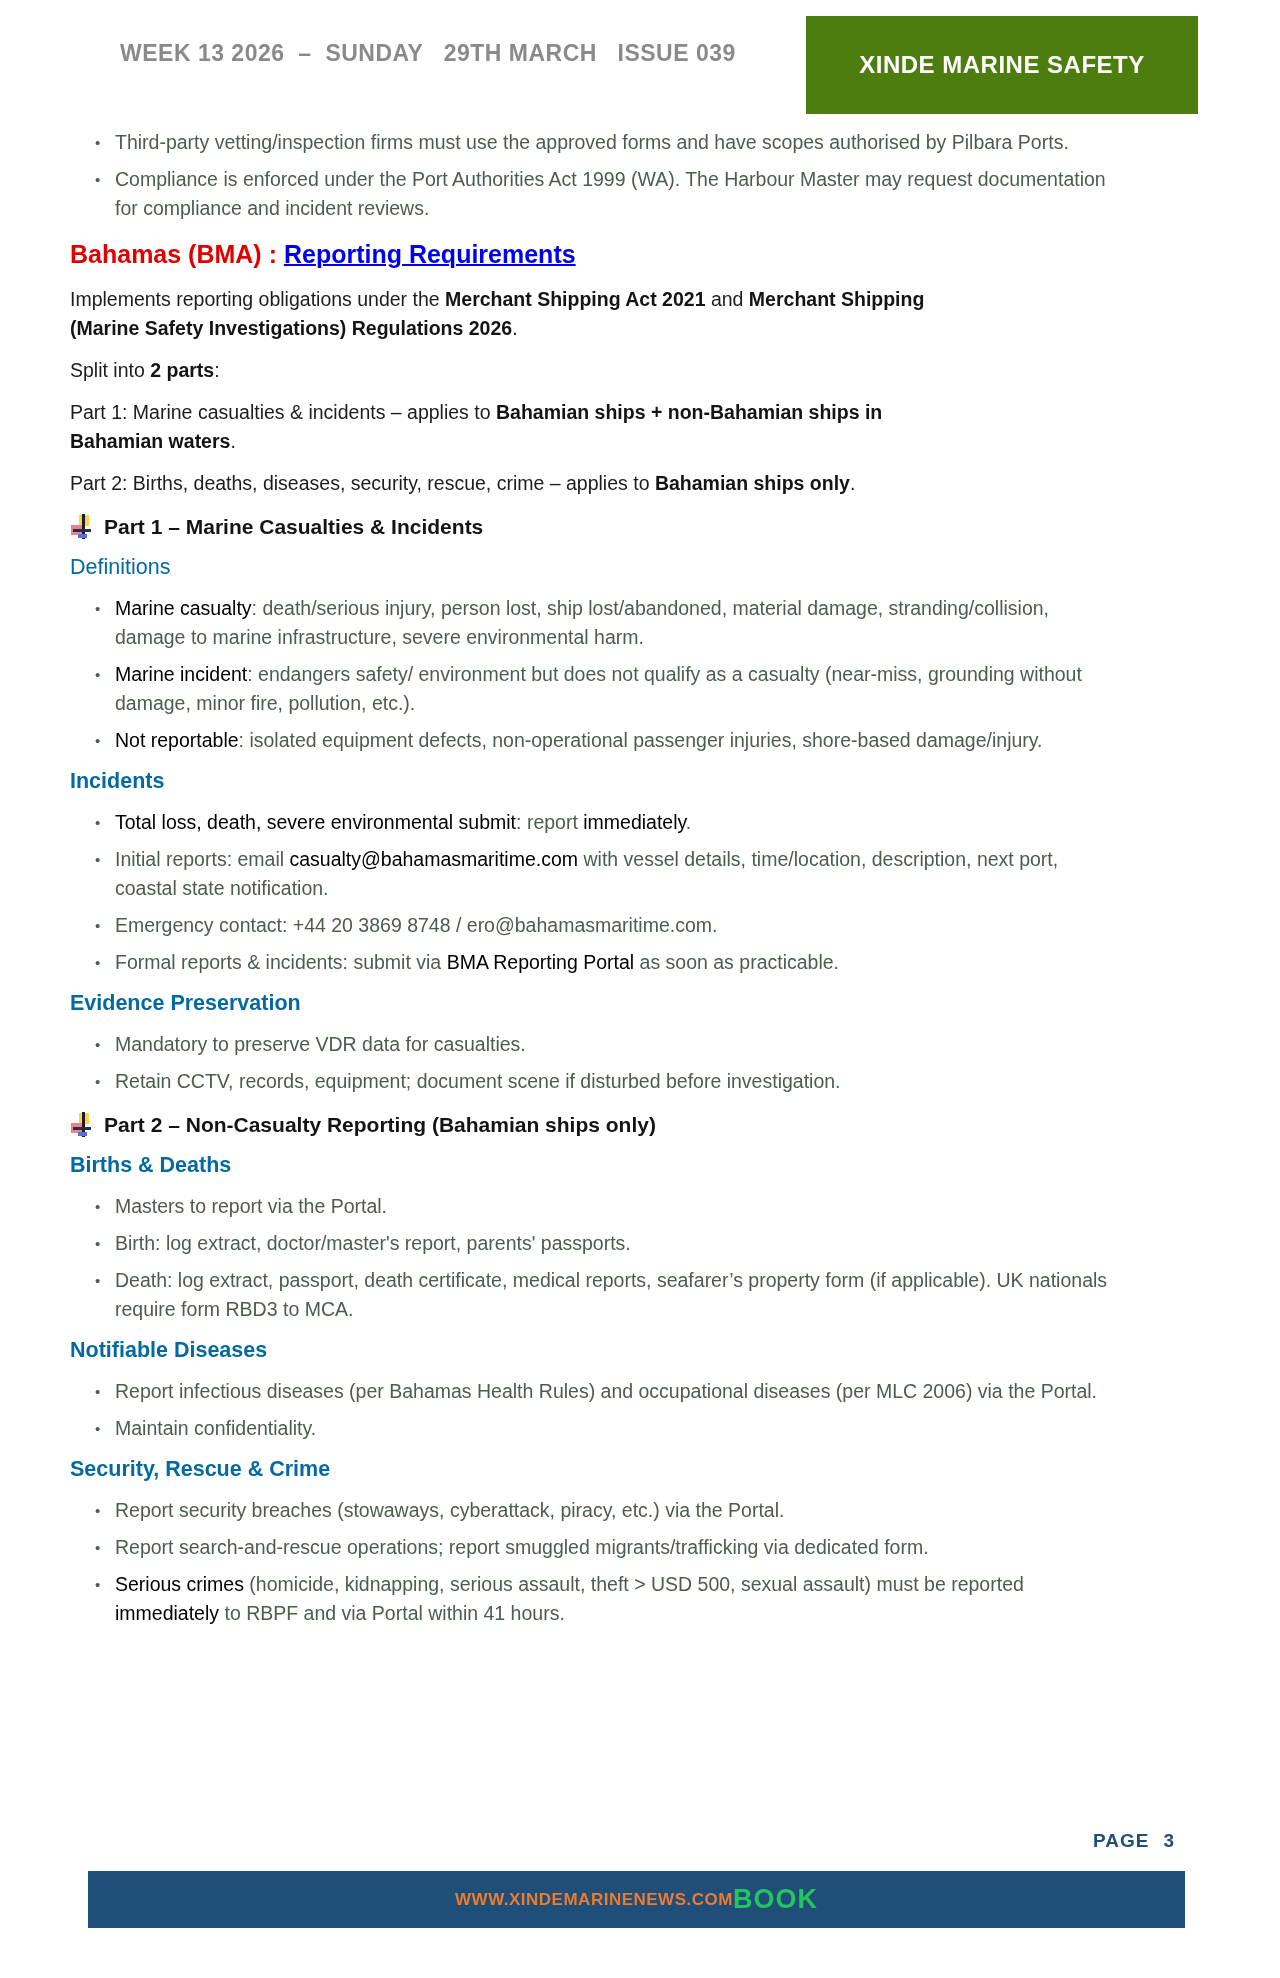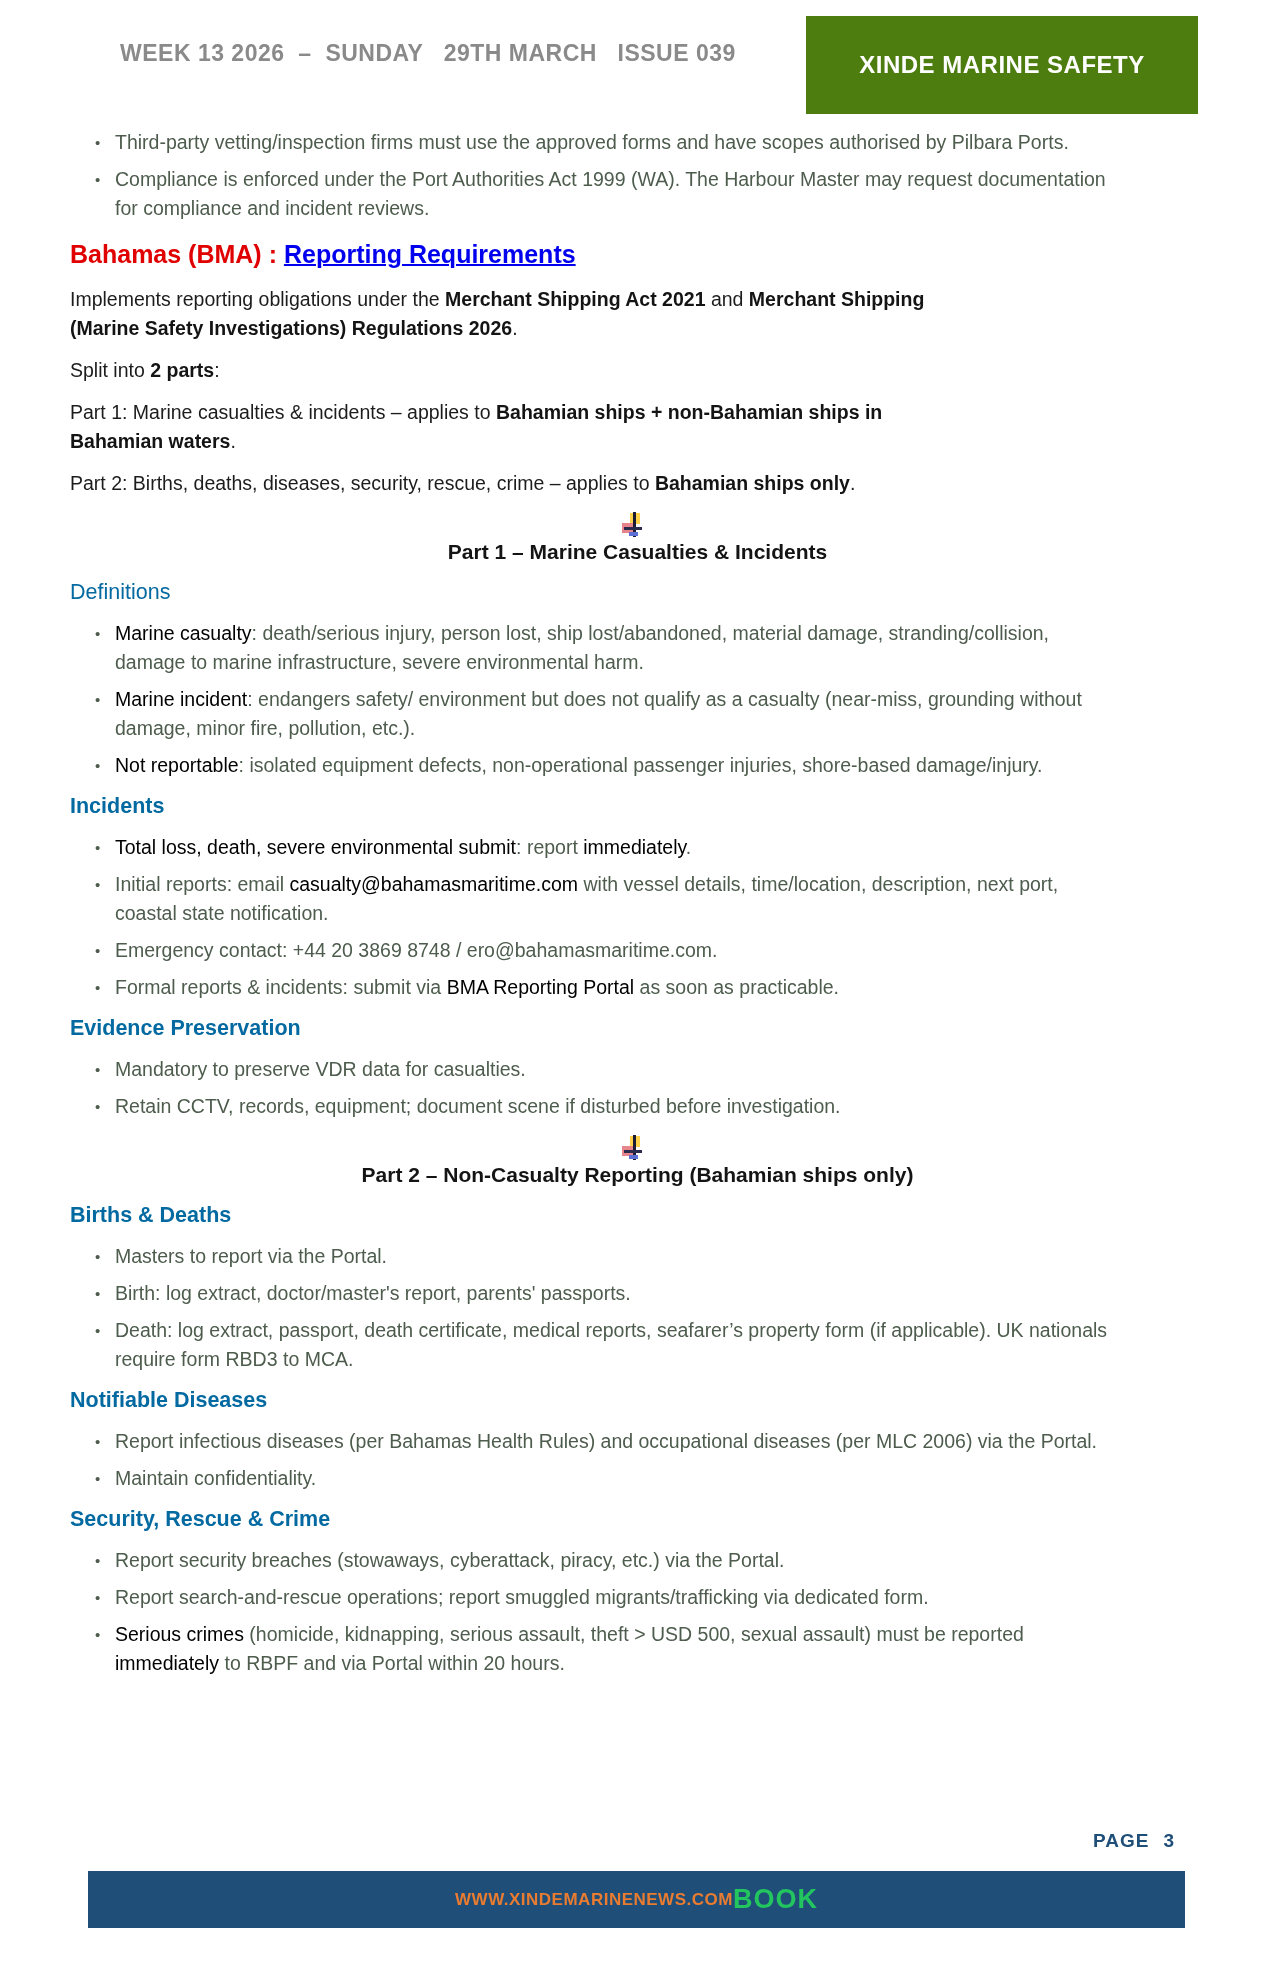--- a/index.html
+++ b/index.html
@@ -30,21 +30,21 @@
   .bullet-text .b{font-weight:normal;color:#000000;}
 
   .para{font-size:19.5px;line-height:29px;max-width:910px;margin:0 0 13px 0;color:#1c1c1c;}
   .para .b{font-weight:bold;color:#141414;}
 
   .doc-title{margin:14px 0 14px 0;font-size:25px;font-weight:bold;line-height:34px;}
   .doc-title .red{color:#E00000;}
   .doc-title .lnk{color:#0000EE;text-decoration:underline;text-decoration-thickness:2px;cursor:pointer;}
 
   .part-heading{display:flex;align-items:center;margin:14px 0 10px 0;
-    font-size:21px;font-weight:bold;line-height:29px;color:#141414;flex-direction:column;}
+    font-size:21px;font-weight:bold;line-height:29px;color:#141414;}
   .part-icon{position:relative;width:22px;height:25px;margin-right:12px;flex:none;display:inline-block;}
   .part-icon i{position:absolute;display:block;}
   .part-icon .sq-yellow{right:3px;top:1px;width:10px;height:11px;background:#FFD24D;}
   .part-icon .sq-red{left:1px;bottom:4px;width:12px;height:10px;background:#E8848C;}
   .part-icon .bar-v{right:7px;top:0;width:3px;height:25px;background:#1b1b33;}
   .part-icon .bar-h{left:3px;bottom:7px;width:18px;height:3px;background:#2b2b4d;}
   .part-icon .sq-blue{left:8px;bottom:1px;width:9px;height:4px;background:#5B6FD4;}
 
   .section-heading{font-size:21.5px;line-height:29px;margin:12px 0 12px 0;color:#0369a1;}
   .section-heading.bold{font-weight:bold;}
@@ -182,21 +182,21 @@
         <div class="bullet-item">
           <span class="marker">•</span>
           <span class="bullet-text"><span>Report security breaches (stowaways, cyberattack, piracy, etc.) via the Portal.</span></span>
         </div>
         <div class="bullet-item">
           <span class="marker">•</span>
           <span class="bullet-text"><span>Report search-and-rescue operations; report smuggled migrants/trafficking via dedicated form.</span></span>
         </div>
         <div class="bullet-item">
           <span class="marker">•</span>
-          <span class="bullet-text"><span class="b">Serious crimes</span><span> (homicide, kidnapping, serious assault, theft &gt; USD 500, sexual assault) must be reported </span><span class="b">immediately</span><span> to RBPF and via Portal within 20 hours.</span></span>
+          <span class="bullet-text"><span class="b">Serious crimes</span><span> (homicide, kidnapping, serious assault, theft &gt; USD 500, sexual assault) must be reported </span><span class="b">immediately</span><span> to RBPF and via Portal within 41 hours.</span></span>
         </div>
       </div>
     </div>
 
   <div class="page-num">
     <span>PAGE</span><span class="num">3</span>
   </div>
 
   <div class="footer-bar">
     <span class="site">WWW.XINDEMARINENEWS.COM</span>

